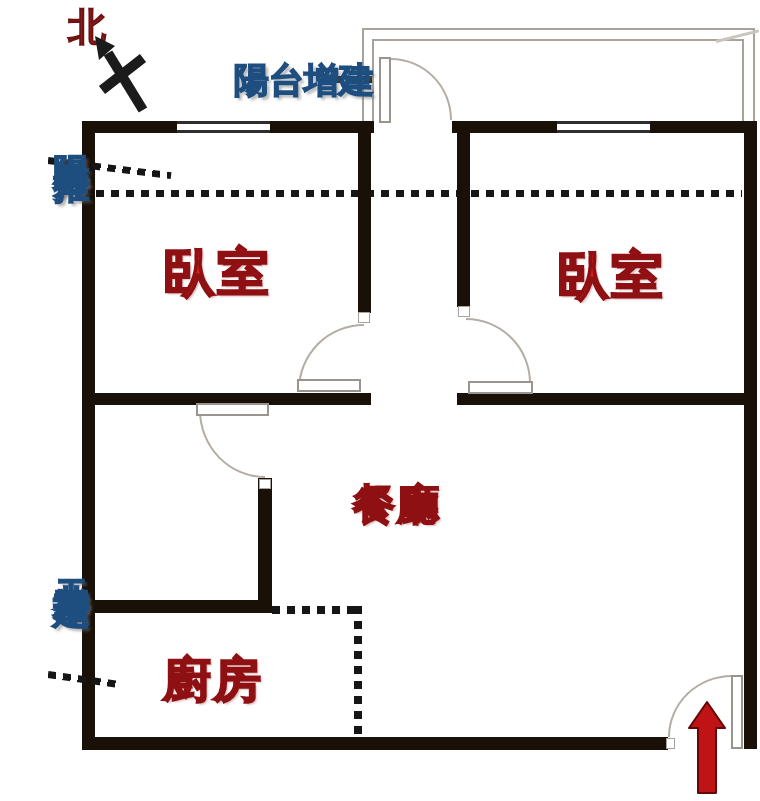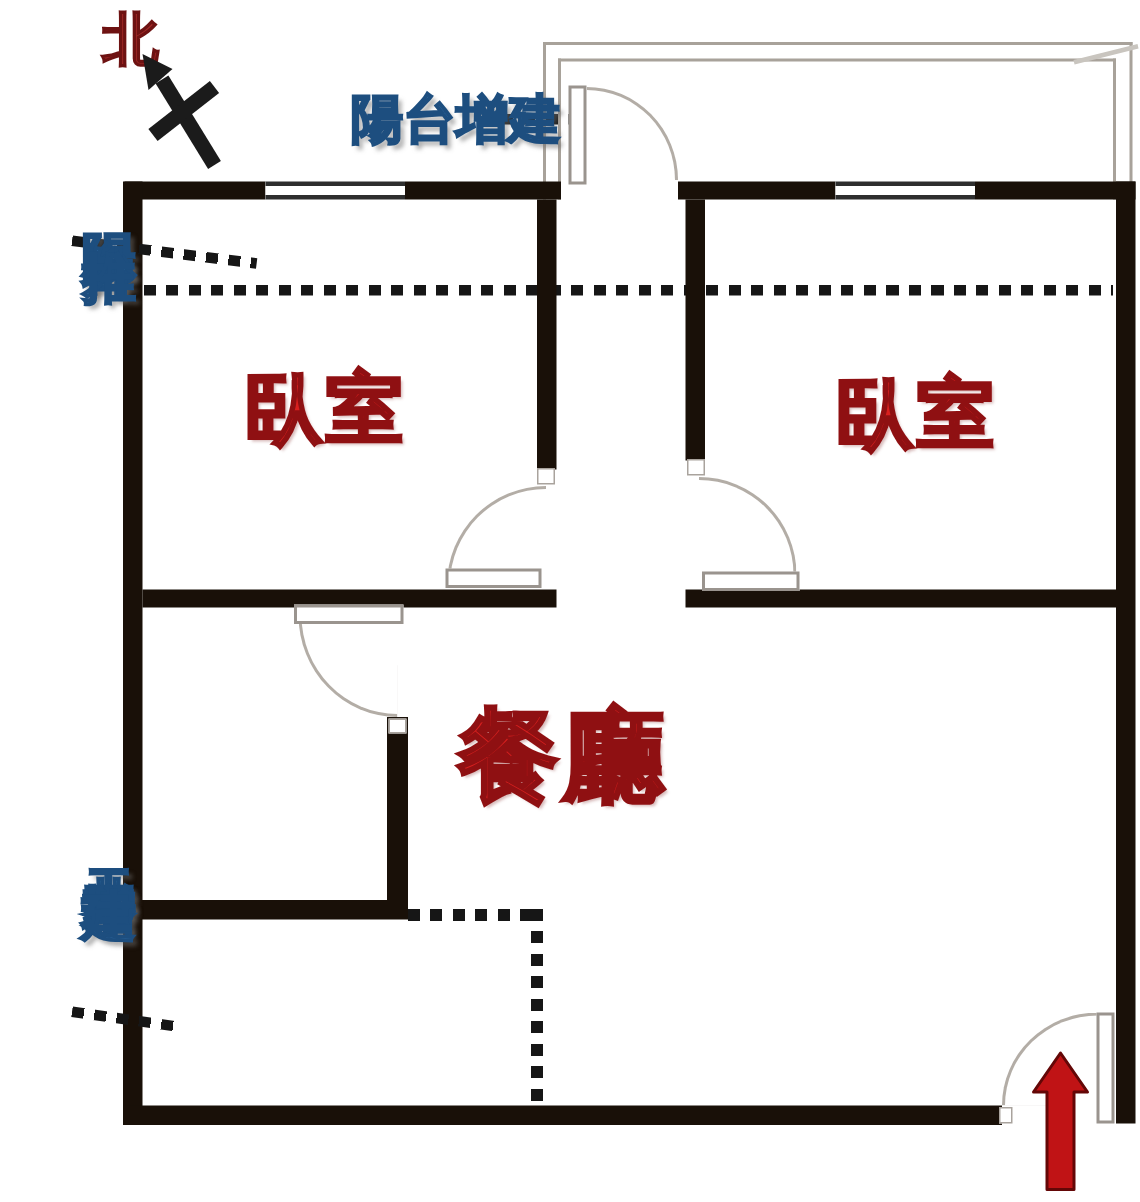--- a/index.html
+++ b/index.html
@@ -97,16 +97,17 @@
   </svg>
 
   <svg style="left:686px;top:696px;" width="42" height="100" viewBox="0 0 42 100">
     <polygon points="21,6 39,32 30,32 30,97 12,97 12,32 3,32" fill="#c01315" stroke="#640707" stroke-width="2" stroke-linejoin="round"></polygon>
   </svg>
 
   <div class="blue-label center" style="left:260px;top:80px;font-size:35px;">陽台增建</div>
   <div class="blue-label vtext" style="left:8px;top:127px;font-size:36px;">陽台外推</div>
   <div class="room-label" style="left:217px;top:273px;font-size:52px;">臥室</div>
   <div class="room-label" style="left:611px;top:276px;font-size:52px;">臥室</div>
-  <div class="room-label" style="left:375px;top:505px;font-size:68px;">餐廳</div>
+  <div class="room-label" style="left:397px;top:505px;font-size:42px;">餐廳</div>
+  <div class="room-label" style="left:213px;top:680px;font-size:48px;">廚房</div>
   <div class="blue-label vtext" style="left:8px;top:551px;font-size:36px;">天井增建</div>
 
 </div>
 
 </body></html>

